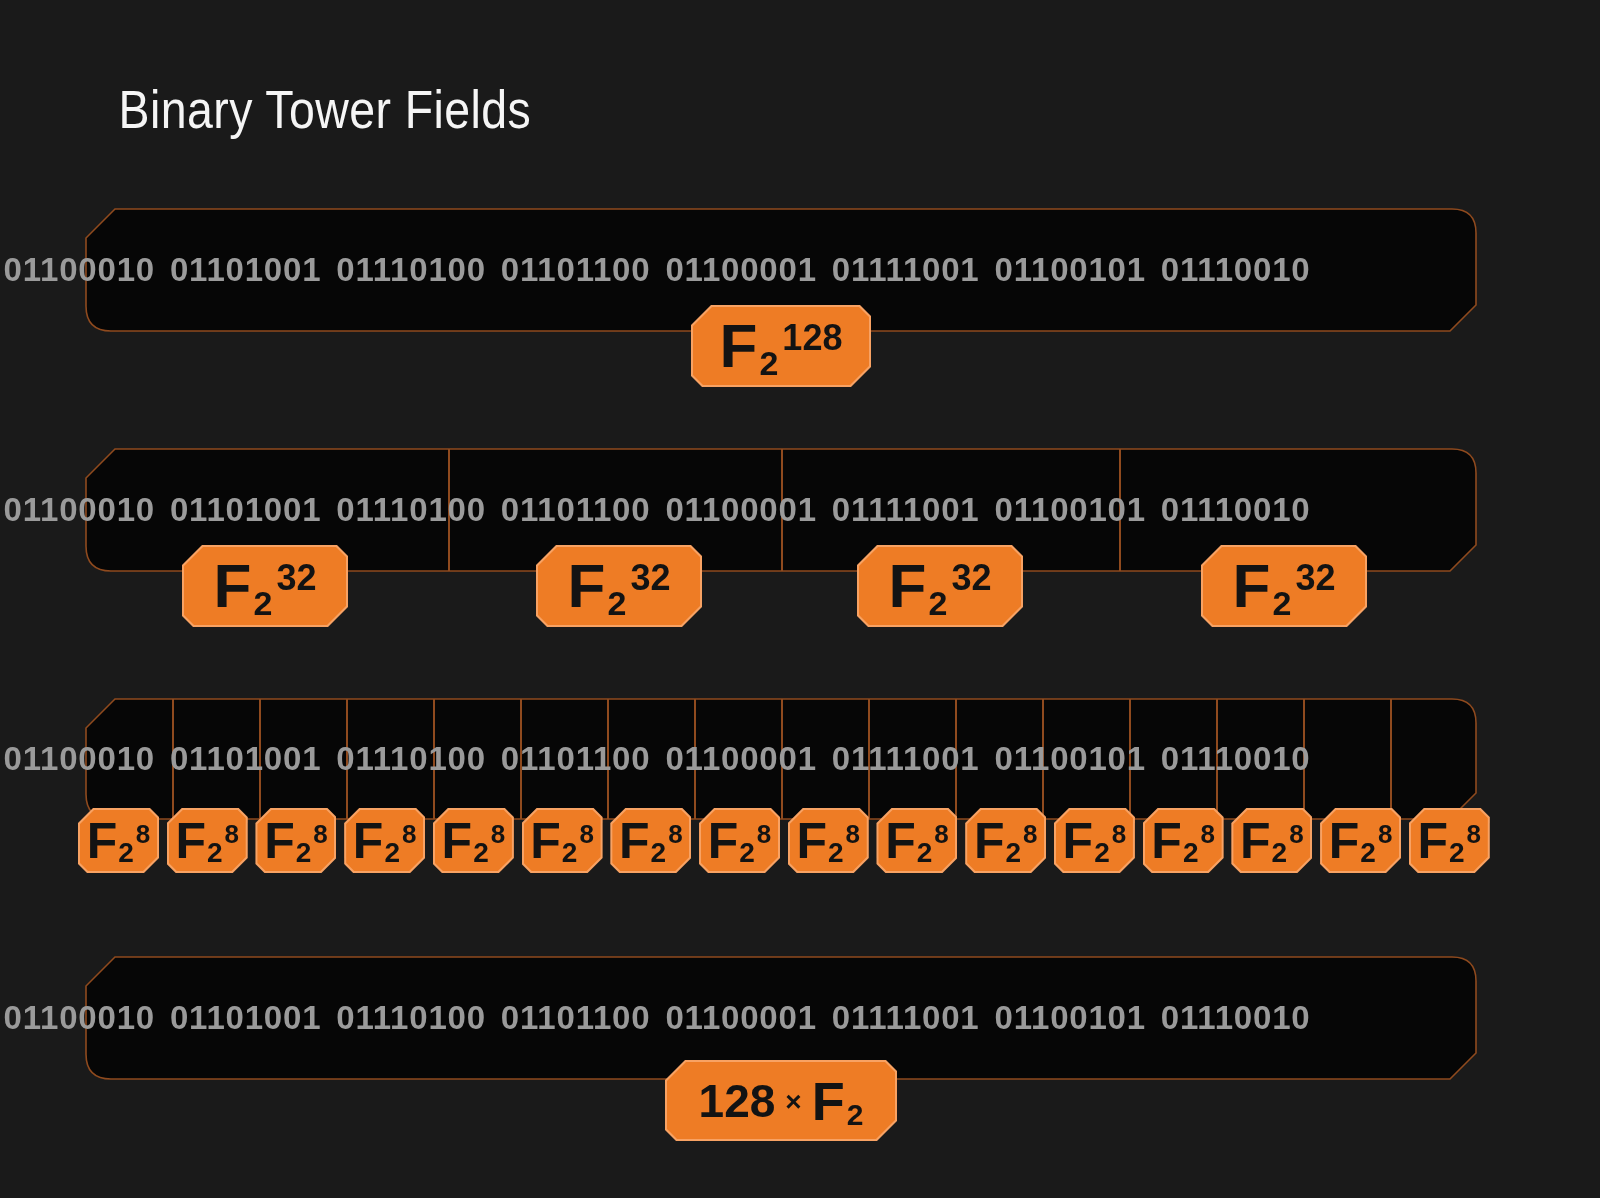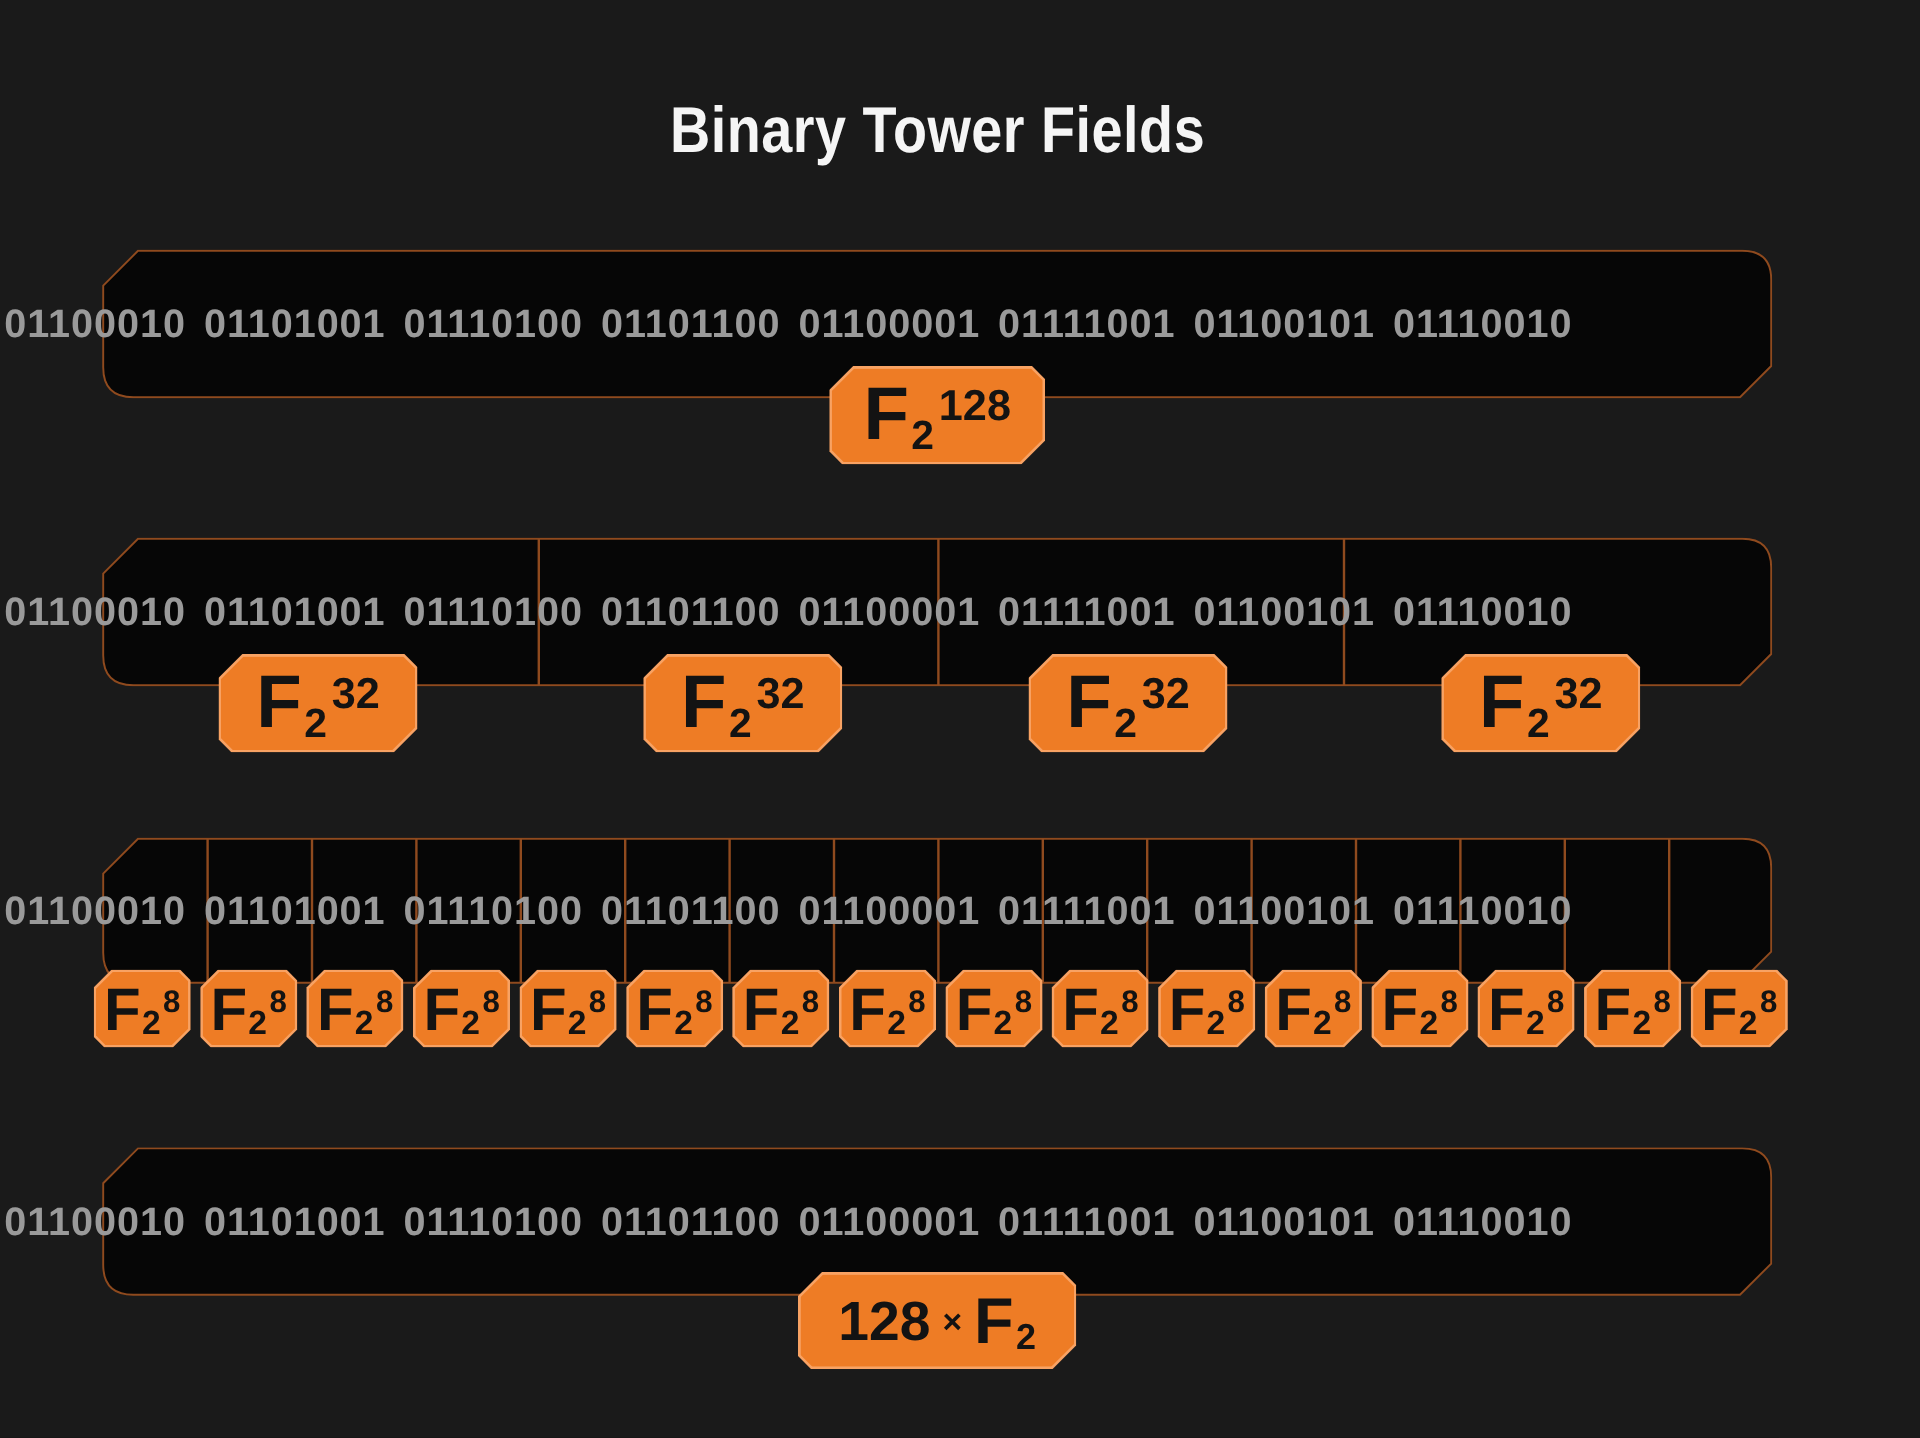--- a/index.html
+++ b/index.html
@@ -5,22 +5,22 @@
   :root{
     --background:#1a1a1a; --box-fill:#060606; --outline:#8f4a1e;
     --binary-text:#9a9a9a; --tag-fill:#ee7c25; --tag-stroke:#f8a263;
     --tag-text:#131313; --title:#f5f5f5;
   }
   *{margin:0;padding:0;box-sizing:border-box}
   html,body{background:var(--background)}
   .canvas{position:relative;width:1600px;height:1198px;background:var(--background);
           overflow:hidden;font-family:"Liberation Sans","DejaVu Sans",sans-serif}
 
-  .title{position:absolute;top:78px;left:85px;width:1392px;text-align:center;
-         color:var(--title);font-weight:700;font-size:54px;white-space:nowrap}
+  .title{position:absolute;top:78px;left:85px;width:1392px;text-align:left;
+         color:var(--title);font-weight:400;font-size:54px;white-space:nowrap}
   .title-inner{display:inline-block;transform:scaleX(0.86);transform-origin:center;letter-spacing:.5px}
 
   .row{position:absolute;left:85px;width:1392px}
   .box{position:relative;width:1144px}
   .box svg{display:block}
   .box-path{fill:var(--box-fill);stroke:var(--outline);stroke-width:1.6}
 
   .binary{position:absolute;inset:0;display:flex;align-items:center;justify-content:center;
           color:var(--binary-text);font-weight:700;font-size:33px;
           letter-spacing:.8px;word-spacing:5px;white-space:nowrap}

